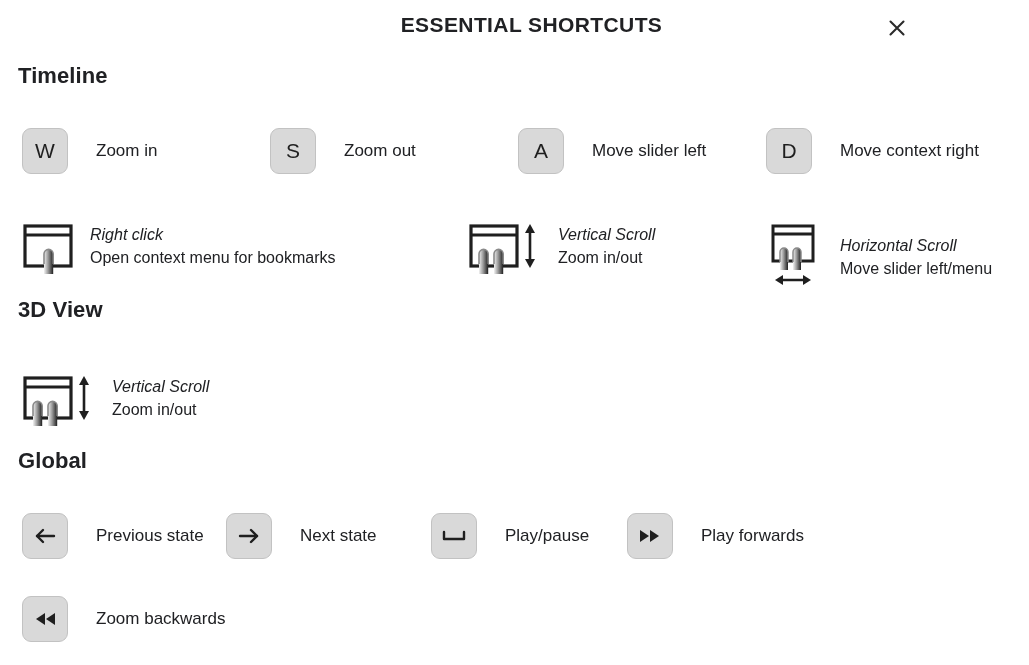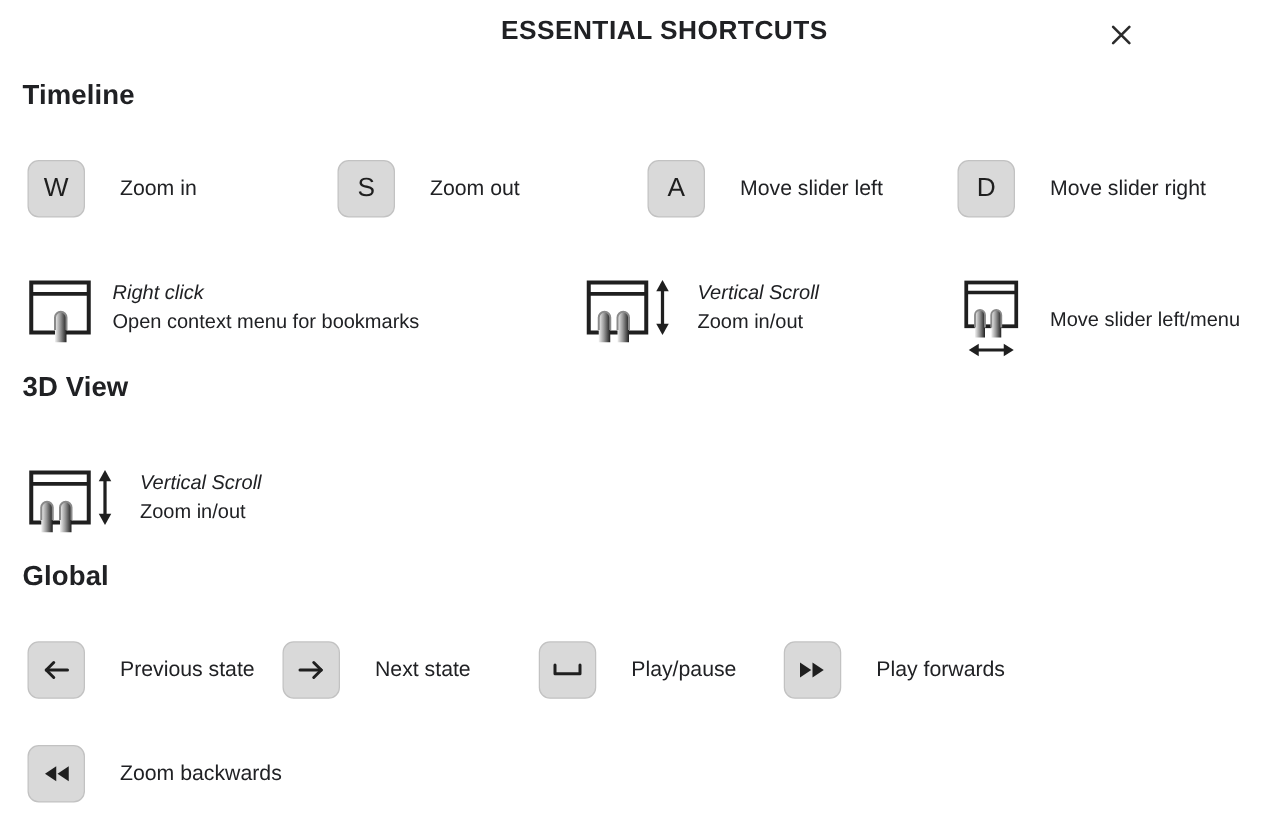--- a/index.html
+++ b/index.html
@@ -150,21 +150,21 @@
   <div class="key-label">Zoom out</div>
 </div>
 
 <div class="shortcut-row" style="left:518px; top:128px;">
   <div class="keycap">A</div>
   <div class="key-label">Move slider left</div>
 </div>
 
 <div class="shortcut-row" style="left:766px; top:128px;">
   <div class="keycap">D</div>
-  <div class="key-label">Move slider right</div>
+  <div class="key-label">Move context right</div>
 </div>
 
 <div class="shortcut-row" style="left:20px; top:218px;">
   <span class="mouse-icon-wrap">
     <svg width="56" height="56" viewBox="0 0 56 56">
       <defs>
         <linearGradient id="stemGrad1" x1="0" y1="0" x2="1" y2="0">
           <stop offset="0%" stop-color="#f2f2f2"></stop>
           <stop offset="45%" stop-color="#9a9a9a"></stop>
           <stop offset="100%" stop-color="#1f1f1f"></stop>
@@ -244,20 +244,21 @@
       <path d="M25 40 L25 30 a4 4 0 0 1 8 0 L33 40" fill="none" stroke="#8a8a8a" stroke-width="1.5"></path>
 
       <g stroke="#1f1f1f" stroke-width="2.4" fill="#1f1f1f">
         <line x1="13" y1="58" x2="37" y2="58" stroke-linecap="round"></line>
         <polygon points="7,58 15,53 15,63" stroke="none"></polygon>
         <polygon points="43,58 35,53 35,63" stroke="none"></polygon>
       </g>
     </svg>
   </span>
   <span class="mouse-text">
+    <span class="mouse-action">Horizontal Scroll</span>
     <span class="mouse-desc">Move slider left/menu</span>
   </span>
 </div>
 
 <div class="shortcut-row" style="left:20px; top:370px;">
   <span class="mouse-icon-wrap">
     <svg width="78" height="56" viewBox="0 0 78 56">
       <defs>
         <linearGradient id="stemGrad4a" x1="0" y1="0" x2="1" y2="0">
           <stop offset="0%" stop-color="#f2f2f2"></stop>

